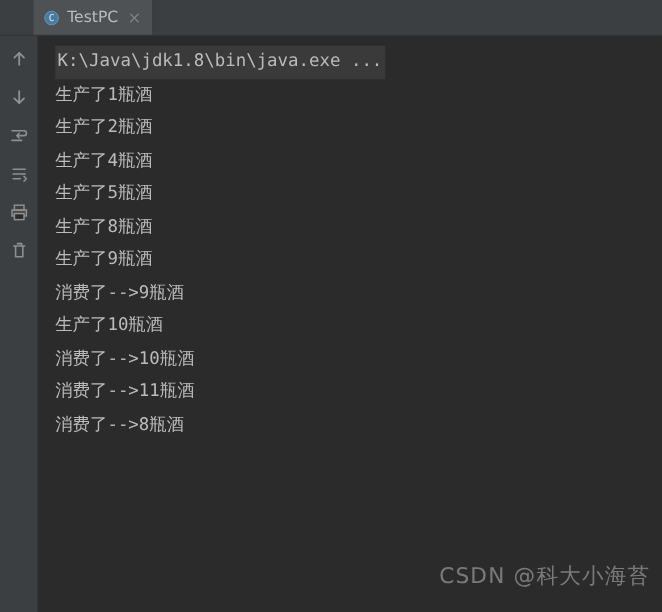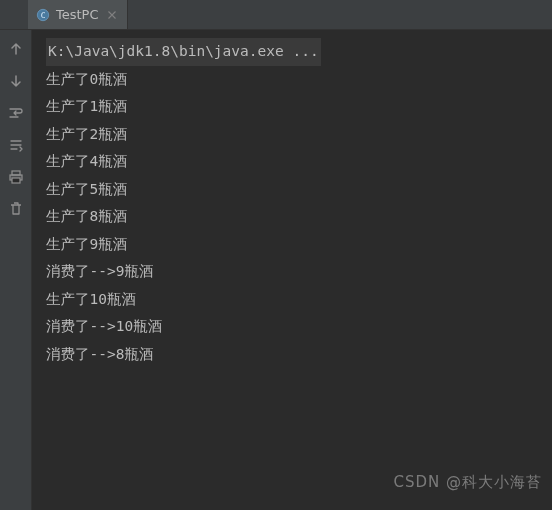--- a/index.html
+++ b/index.html
@@ -96,21 +96,21 @@
       height: 18px;
       background: #bbbbbb;
       margin-left: 0px;
       top: 4px;
     }
     .watermark {
       position: absolute;
       right: 10px;
       bottom: 18px;
       color: rgba(220,220,220,0.45);
-      font-size: 15px;
+      font-size: 18px;
       letter-spacing: 1px;
       pointer-events: none;
     }
     .watermark-sub {
       position: absolute;
       right: 6px;
       bottom: 4px;
       color: rgba(180,180,180,0.15);
       font-size: 11px;
       pointer-events: none;
@@ -168,29 +168,29 @@
     <div class="gutter-icon">
       <svg viewBox="0 0 16 16">
           <path d="M3 4 H13 M5 4 V13 H11 V4 M6 2 H10 V4" stroke="currentColor" stroke-width="1.3" fill="none" stroke-linejoin="round"></path>
         </svg>
     </div>
   </div>
 
   <div class="console">
     <div class="console-line"><span class="cmd-line">K:\Java\jdk1.8\bin\java.exe ...</span></div>
     <div id="lines-container">
-        <div class="console-line">生产了0瓶酒</div>
         <div class="console-line">生产了1瓶酒</div>
         <div class="console-line">生产了2瓶酒</div>
         <div class="console-line">生产了4瓶酒</div>
         <div class="console-line">生产了5瓶酒</div>
         <div class="console-line">生产了8瓶酒</div>
         <div class="console-line">生产了9瓶酒</div>
         <div class="console-line">消费了--&gt;9瓶酒</div>
         <div class="console-line">生产了10瓶酒</div>
         <div class="console-line">消费了--&gt;10瓶酒</div>
+        <div class="console-line">消费了--&gt;11瓶酒</div>
         <div class="console-line">消费了--&gt;8瓶酒</div>
       </div>
   </div>
 </div>
 
 <div class="watermark">CSDN @科大小海苔</div>
 <div class="watermark-sub"></div>
 
 </body></html>

